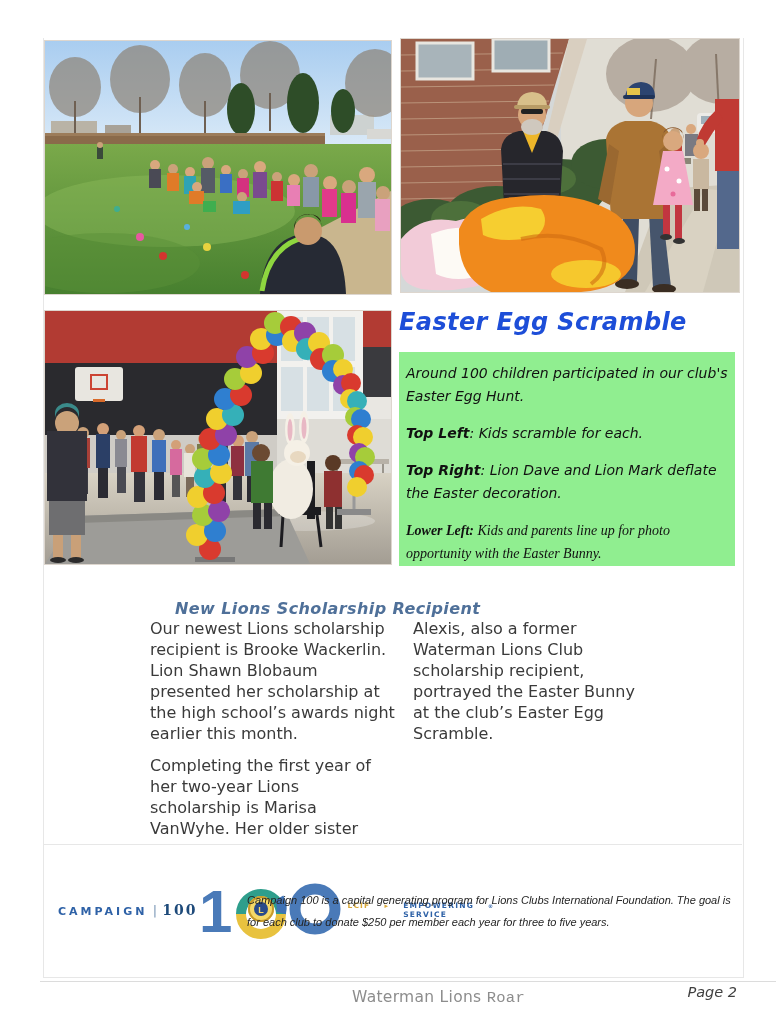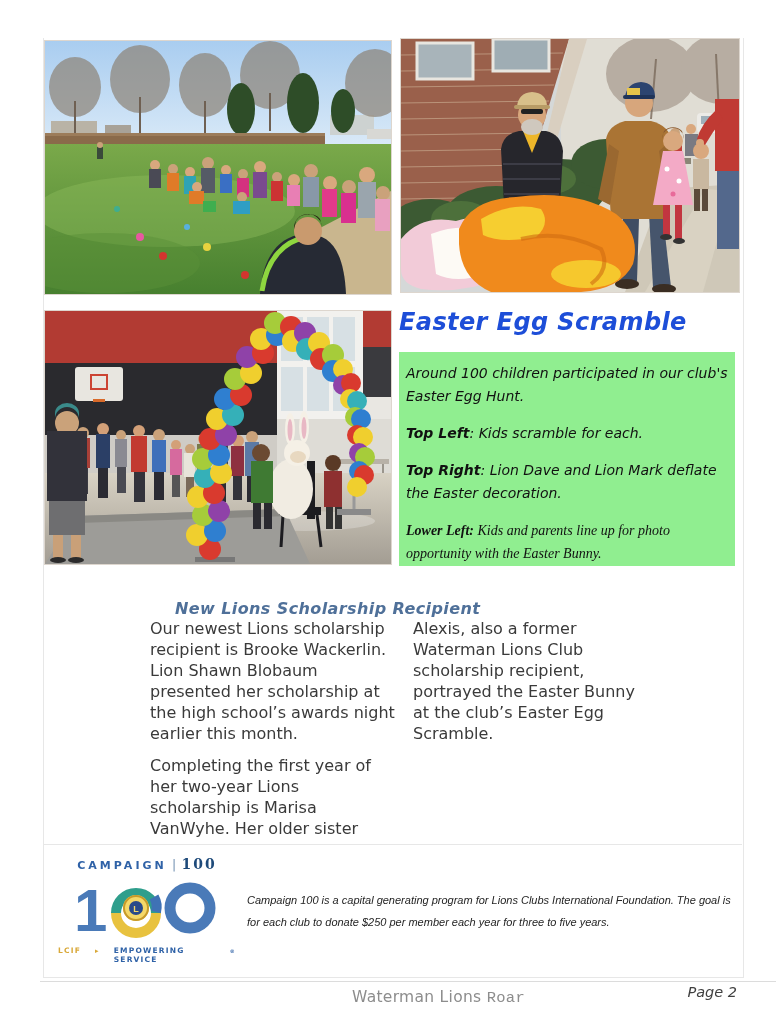--- a/index.html
+++ b/index.html
@@ -20,21 +20,21 @@
   .greenbox p:last-child{margin-bottom:0;font-family:Liberation Serif, serif;}
   .cap-label{font-weight:bold;}
   .h-scholar{position:absolute;left:158px;top:582px;margin:17px;font-size:16px;font-weight:bold;
              font-style:italic;color:#4f7099;letter-spacing:.4px;}
   .col{position:absolute;top:618px;font-size:16px;line-height:21px;color:#3a3a3a;}
   .col p{margin:0 0 11px 0;}
   .col-left{left:150px;width:245px;}
   .col-right{left:413px;width:242px;}
   .divider{position:absolute;left:44px;top:844px;width:698px;height:0;border-top:1px solid #e7e7e7;}
   .logo{position:absolute;left:58px;top:856px;width:178px;height:108px;background:#fff;
-        display:flex;flex-direction:column;align-items:center;justify-content:space-between;}
+        display:flex;flex-direction:row;align-items:center;justify-content:flex-start;}
   .logo-top{display:flex;align-items:baseline;gap:5px;}
   .logo-campaign{font-size:11px;font-weight:bold;letter-spacing:3px;color:#2f62a7;}
   .logo-div{font-size:13px;color:#9ab0c8;font-weight:bold;}
   .logo-num{font-family:"DejaVu Serif",serif;font-size:14px;font-weight:bold;letter-spacing:2px;color:#1e4a7a;}
   .logo-big{margin:1px 0 2px 0;}
   .logo-bottom{display:flex;align-items:baseline;gap:14px;font-size:7.5px;font-weight:bold;letter-spacing:1.2px;}
   .lcif{color:#d9a93a;} .tag-arrow{color:#d9a93a;font-size:7px;} .tag-rest{color:#2f62a7;}
   .reg{font-size:5px;color:#2f62a7;vertical-align:super;}
   .campaign-caption{position:absolute;left:247px;top:878px;width:486px;
         font-family:"Liberation Sans",sans-serif;font-style:italic;font-size:11px;line-height:22px;color:#242424;}

